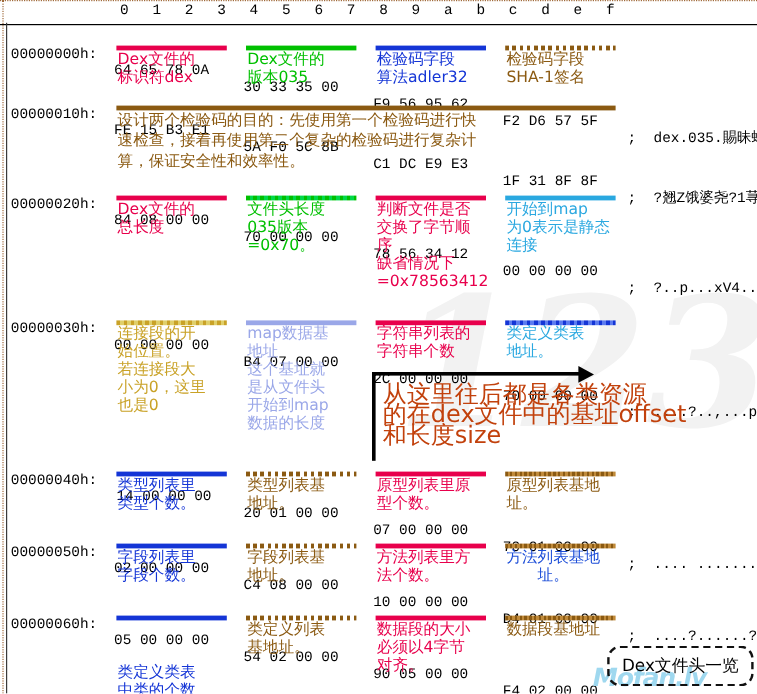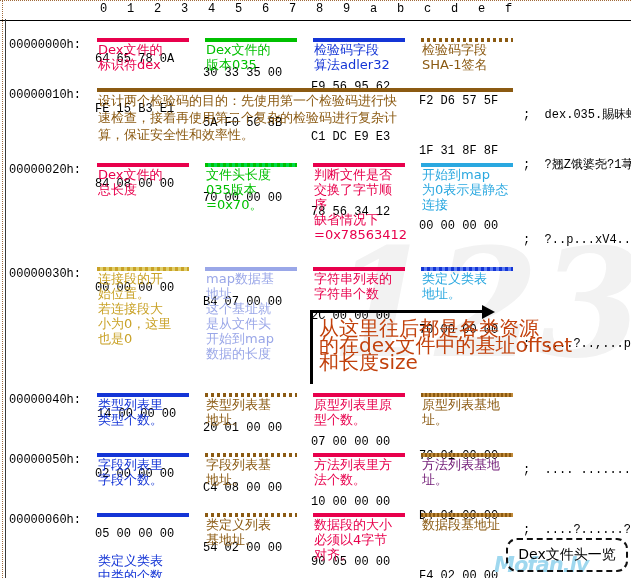--- a/index.html
+++ b/index.html
@@ -254,21 +254,21 @@
   <div class="ul" style="left:205px;top:453px;width:92px;background:repeating-linear-gradient(90deg,#8b5a12 0 3px,transparent 3px 6px);"></div>
   <div class="ul" style="left:313px;top:453px;width:92px;background:#e8004c;"></div>
   <div class="ul" style="left:421px;top:453px;width:92px;background:repeating-linear-gradient(90deg,#8b5a12 0 2px,#c08a3a 2px 4px);"></div>
 
   <div class="note" style="left:98px;top:457px;color:#1435d6;">字段列表里
 字段个数。</div>
   <div class="note" style="left:206px;top:457px;color:#8b5a12;">字段列表基
 地址。</div>
   <div class="note" style="left:314px;top:457px;color:#e8004c;">方法列表里方
 法个数。</div>
-  <div class="note" style="left:422px;top:457px;color:#701a75;">方法列表基地
+  <div class="note" style="left:422px;top:457px;color:#1d4ed8;text-align:center;">方法列表基地
 址。</div>
 
   <div class="hexrow" style="top:499px;">
     <span class="offs">00000060h:</span>
     <span class="bytes" style="left:95px">05 00 00 00</span>
     <span class="bytes" style="left:203px">54 02 00 00</span>
     <span class="bytes" style="left:311px">90 05 00 00</span>
     <span class="bytes" style="left:419px">F4 02 00 00</span>
     
   </div>

